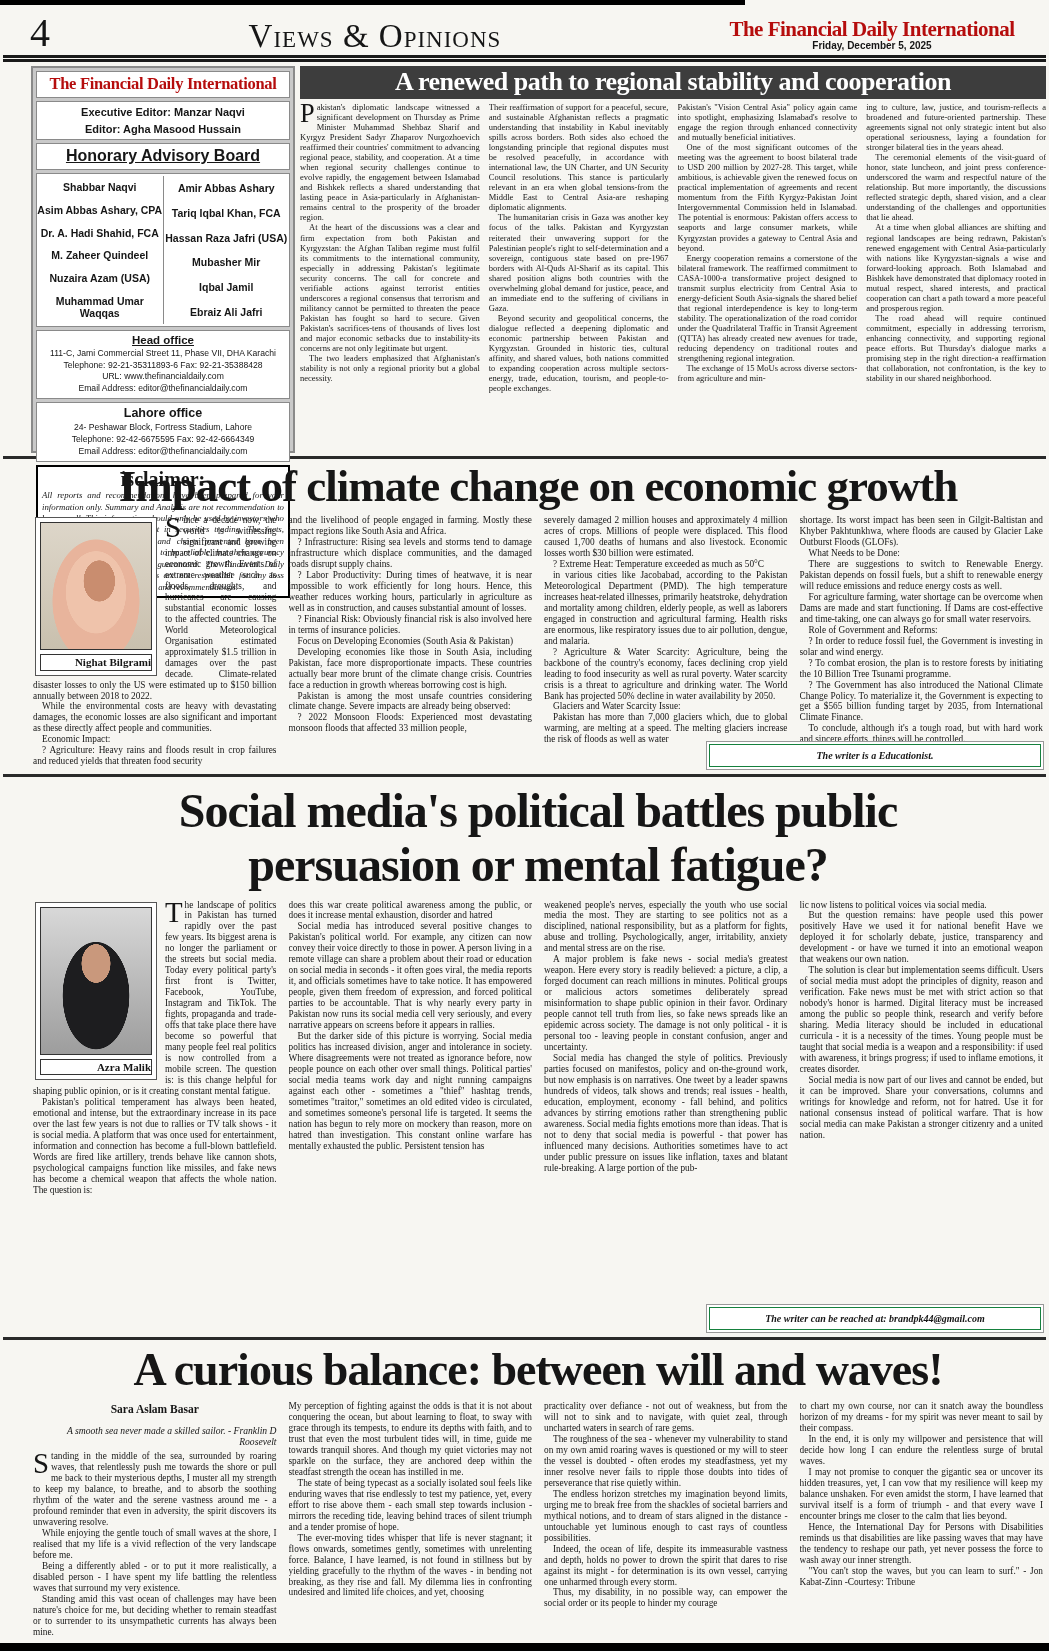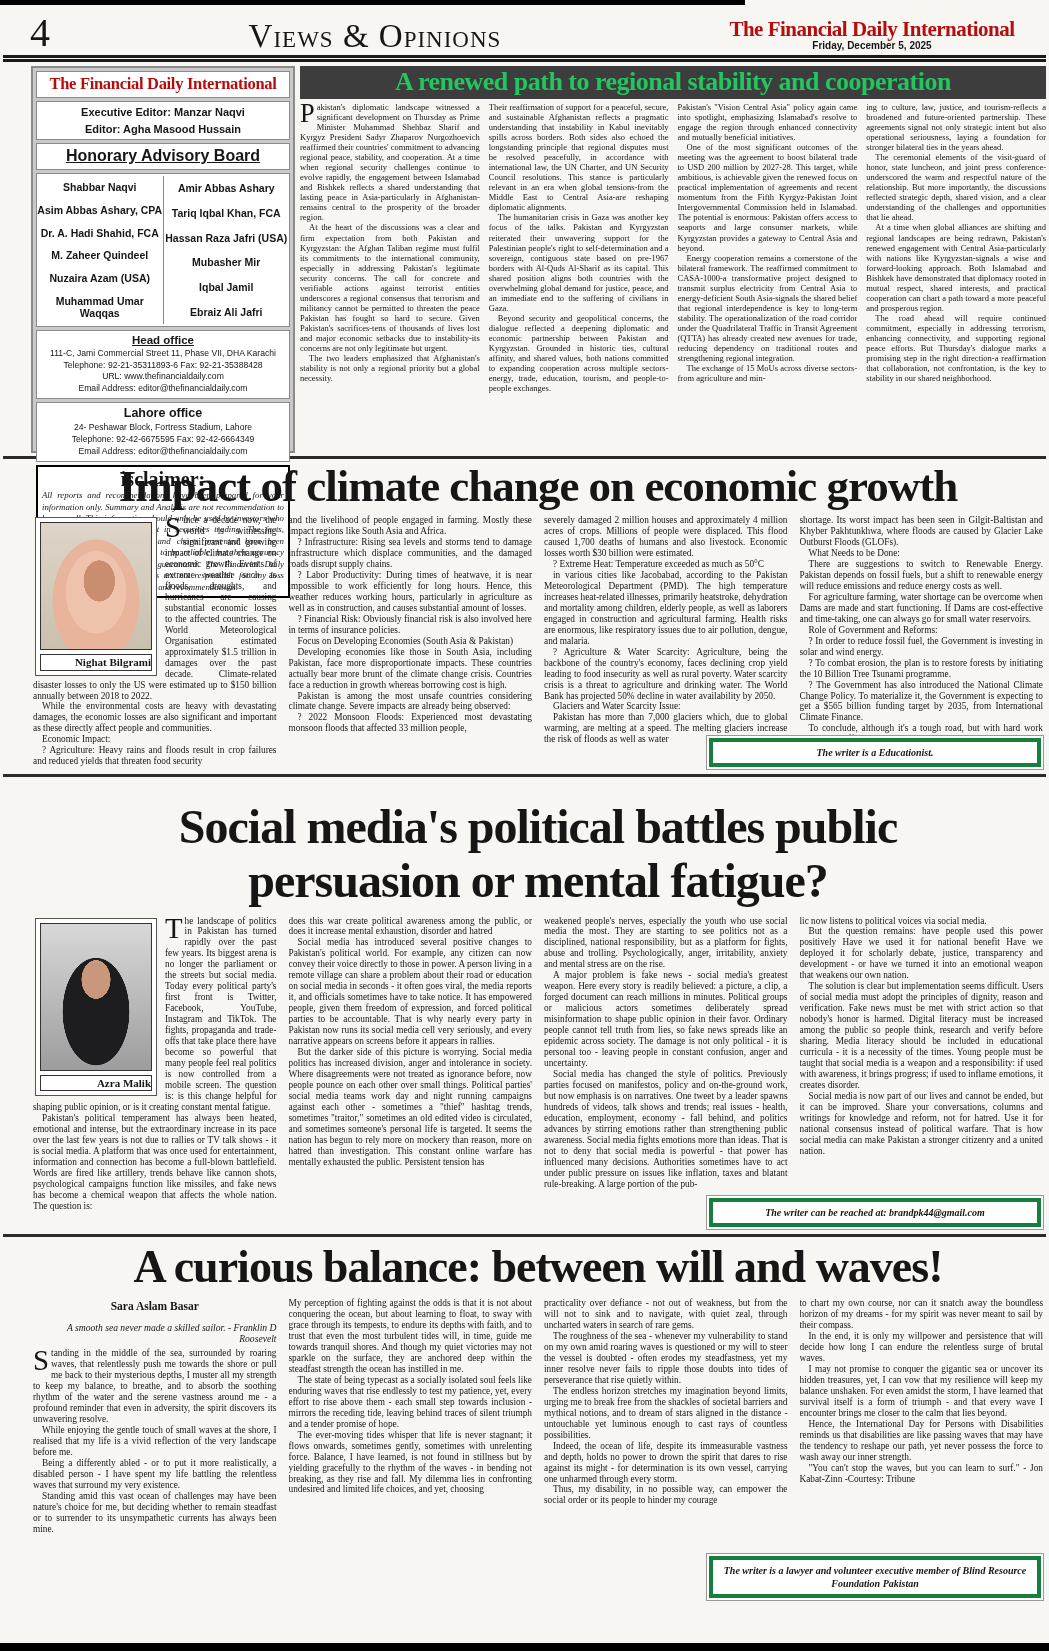--- a/index.html
+++ b/index.html
@@ -37,38 +37,38 @@
   .m-names > div + div { border-left:1px solid #8a8a8a; }
   .m-names p { font-weight:bold; font-size:10.5px; }
   .m-office-title { font-weight:bold; font-size:11.5px; text-decoration:underline; padding-top:3px; }
   .m-addr { padding:2px 2px 4px; }
   .m-addr p { font-size:8.6px; line-height:1.35; }
   .disclaimer { background:#fff; border:2px solid #000; text-align:left; padding:2px 4px 3px; }
   .d-title { text-align:center; font-family:"Liberation Serif",serif; font-weight:bold; font-size:20px; line-height:1.05; }
   .d-text { font-family:"Liberation Serif",serif; font-style:italic; font-size:8.8px; line-height:1.3; text-align:justify; }
 
   .article1 { flex:1; margin-left:5px; display:flex; flex-direction:column; }
-  .banner { background:var(--banner-bg); color:#22c55e; font-size:26px; line-height:1.05; font-weight:bold;
+  .banner { background:var(--banner-bg); color:#ffffff; font-size:26px; line-height:1.05; font-weight:bold;
     text-align:center; padding:2px 8px 4px; letter-spacing:-0.5px; }
   .cols { display:flex; flex:1; overflow:hidden; }
   .col { overflow:hidden; text-align:justify; }
   .cols.a1 { padding-top:3px; }
   .cols.a1 .col { flex:1; font-size:8.5px; line-height:1.18; }
   .cols.a1 .col + .col { margin-left:9px; }
   .col p { margin:0; text-indent:9px; }
   .col p:first-child, .col .plist p:first-child { text-indent:0; }
   .plist p:first-child { text-indent:0; }
   p.dropcap { text-indent:0 !important; }
   p.dropcap::first-letter { float:left; font-size:3.1em; line-height:0.82; padding:1px 2px 0 0; font-weight:normal; }
 
   
   .bigheadline { text-align:center; font-weight:bold; font-family:"Liberation Serif",serif; letter-spacing:-1px; }
   .article2 { height:313px; position:relative; padding:2px 6px 4px 33px; }
   .article2 .bigheadline { font-size:45px; line-height:1.0; margin:2px 0 6px; }
-  .article3 { height:455px; position:relative; padding:18px 6px 4px 33px; }
+  .article3 { height:558px; position:relative; padding:2px 6px 4px 33px; }
   .article3 .bigheadline { font-size:48px; line-height:1.12; margin:4px 0 8px; }
   .article4 { height:372px; position:relative; padding:2px 6px 4px 33px; }
   .article4 .bigheadline { font-size:46px; line-height:1.0; margin:4px 0 8px; }
   .cols.wide .col { flex:1; font-size:9.3px; line-height:1.18; }
   .cols.wide .col + .col { margin-left:12px; }
 
   figure.photo { float:left; margin:2px 8px 3px 2px; border:1px solid #555; padding:4px; background:#fff; width:122px; }
   .photo-img { width:112px; height:128px; border:1px solid #333; }
   .photo-img.nighat { background:
       radial-gradient(ellipse 26px 34px at 53% 46%, #c98d6f 0 60%, rgba(0,0,0,0) 61%),
@@ -77,21 +77,21 @@
       linear-gradient(#ddd6c9, #c9c0ae); }
   .photo-img.azra { background:
       radial-gradient(ellipse 24px 32px at 50% 38%, #c9987c 0 60%, rgba(0,0,0,0) 61%),
       radial-gradient(ellipse 46px 74px at 50% 60%, #1d1d1f 0 72%, rgba(0,0,0,0) 73%),
       linear-gradient(#d8d8d8, #9d9d9d); }
   figcaption { margin-top:4px; border:1px solid #333; text-align:right; font-weight:bold;
     font-size:11px; padding:1px 0; font-family:"Liberation Serif",serif; }
   .photo3 .photo-img { height:148px; }
 
   .footnote { position:absolute; right:8px; bottom:6px; width:332px; background:#fff;
-    border:4px solid #15803d; box-shadow:0 0 0 2px #fff, 0 0 0 3px #999;
+    border:1px solid #15803d; box-shadow:0 0 0 2px #fff, 0 0 0 3px #999;
     font-style:italic; font-weight:bold; font-size:10px; text-align:center; padding:4px 8px; line-height:1.3; }
 
   .byline { text-align:center; font-weight:bold; font-size:11.5px; margin:2px 0 8px; }
   .lead-quote { font-style:italic; font-size:9.6px; margin-bottom:4px; text-align:right; }
 </style>
 </head>
 <body>
 
 <div class="page">
   <div class="top-edge"></div>

